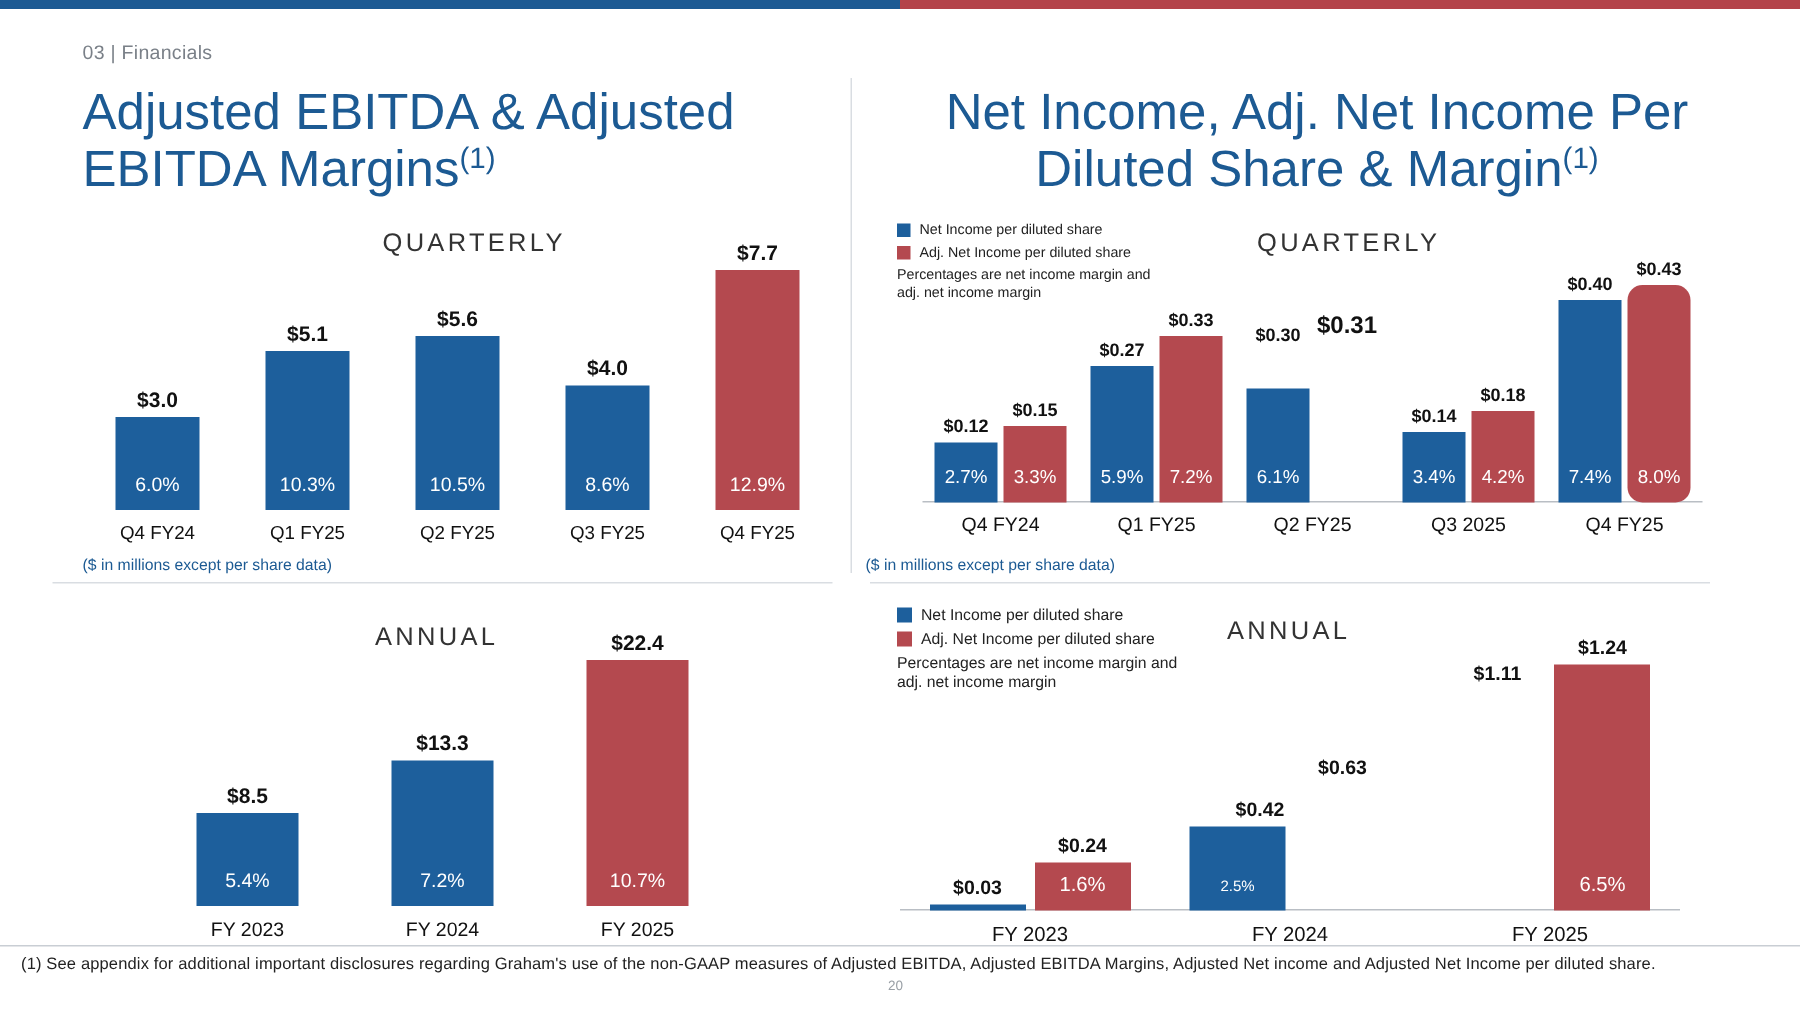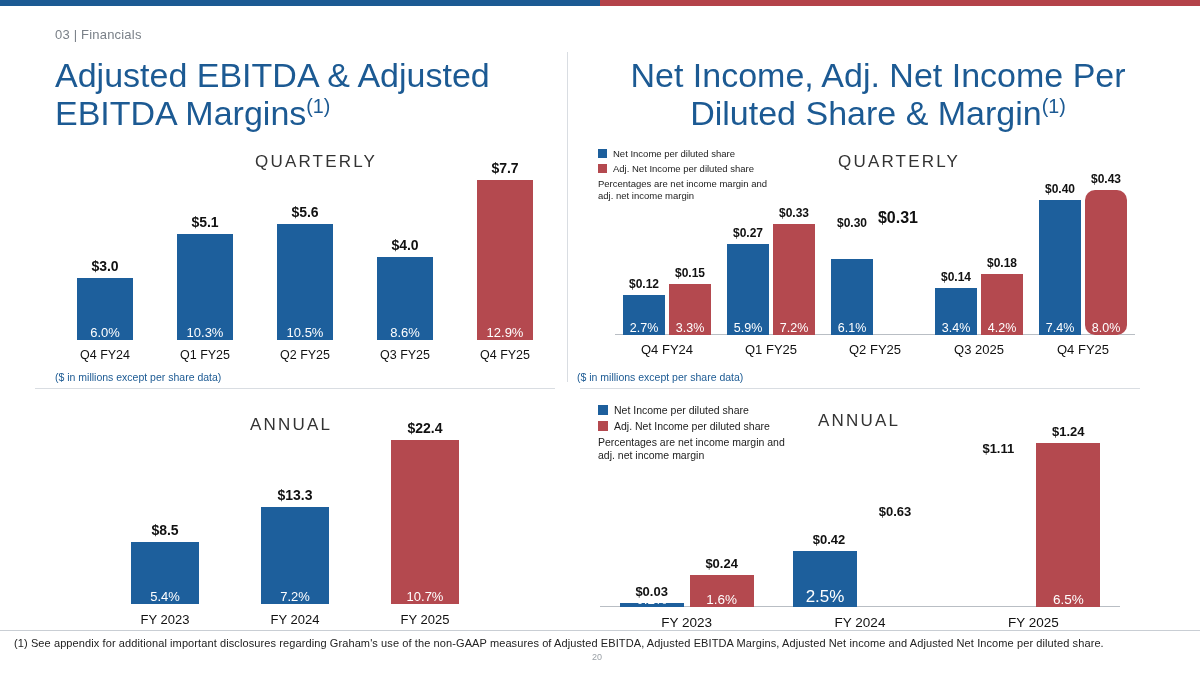--- a/index.html
+++ b/index.html
@@ -56,21 +56,21 @@
   
   .chart { position:absolute; }
   .plot { position:relative; width:100%; height:100%; }
   .bar {
     position:absolute; bottom:0;
     display:flex; align-items:flex-end; justify-content:center;
   }
   .bar.blue { background:#1d5f9c; }
   .bar.red  { background:#b4494f; }
   .bar .inlabel {
-    color:#ffffff; font-size:13px; white-space:nowrap;
+    color:#ffffff; font-size:13px; padding-bottom:10px; white-space:nowrap;
   }
   .vlabel {
     position:absolute; text-align:center; font-size:13.5px; font-weight:bold; color:#111;
     white-space:nowrap;
   }
   .catlabel {
     position:absolute; text-align:center; font-size:13px; color:#111; white-space:nowrap;
   }
   .axis-line { position:absolute; background:#b9bec4; height:1px; }
 
@@ -239,23 +239,23 @@
       <div class="bar blue" style="left: 19.6667px; width: 64px; height: 3.97727px;">
         <span class="inlabel" style="font-size: 13.5px;">0.2%</span>
       </div>
       <div class="vlabel" style="left: 7.66667px; width: 88px; bottom: 7.97727px; font-size: 13px;">$0.03</div>
       <div class="bar red" style="left: 89.6667px; width: 64px; height: 31.8182px;">
         <span class="inlabel" style="font-size: 13.5px;">1.6%</span>
       </div>
       <div class="vlabel" style="left: 77.6667px; width: 88px; bottom: 35.8182px; font-size: 13px;">$0.24</div>
       <div class="catlabel" style="left: 0px; width: 173.333px; top: 183px; font-size: 13.5px;">FY 2023</div>
       <div class="bar blue" style="left: 193px; width: 64px; height: 55.6818px;">
-        <span class="inlabel" style="font-size: 17px;">2.5%</span>
-      </div>
-      <div class="vlabel" style="left: 185px; width: 88px; bottom: 59.6818px; font-size: 13px;">$0.42</div>
+        <span class="inlabel" style="font-size: 10px;">2.5%</span>
+      </div>
+      <div class="vlabel" style="left: 196px; width: 88px; bottom: 59.6818px; font-size: 13px;">$0.42</div>
       <div class="vlabel" style="left: 251px; width: 88px; bottom: 87.5227px; font-size: 13px;">$0.63</div>
       <div class="catlabel" style="left: 173.333px; width: 173.333px; top: 183px; font-size: 13.5px;">FY 2024</div>
       <div class="vlabel" style="left: 354.333px; width: 88px; bottom: 151.159px; font-size: 13px;">$1.11</div>
       <div class="bar red" style="left: 436.333px; width: 64px; height: 164.394px;">
         <span class="inlabel" style="font-size: 13.5px;">6.5%</span>
       </div>
       <div class="vlabel" style="left: 424.333px; width: 88px; bottom: 168.394px; font-size: 13px;">$1.24</div>
       <div class="catlabel" style="left: 346.667px; width: 173.333px; top: 183px; font-size: 13.5px;">FY 2025</div>
     </div>
   </div>

